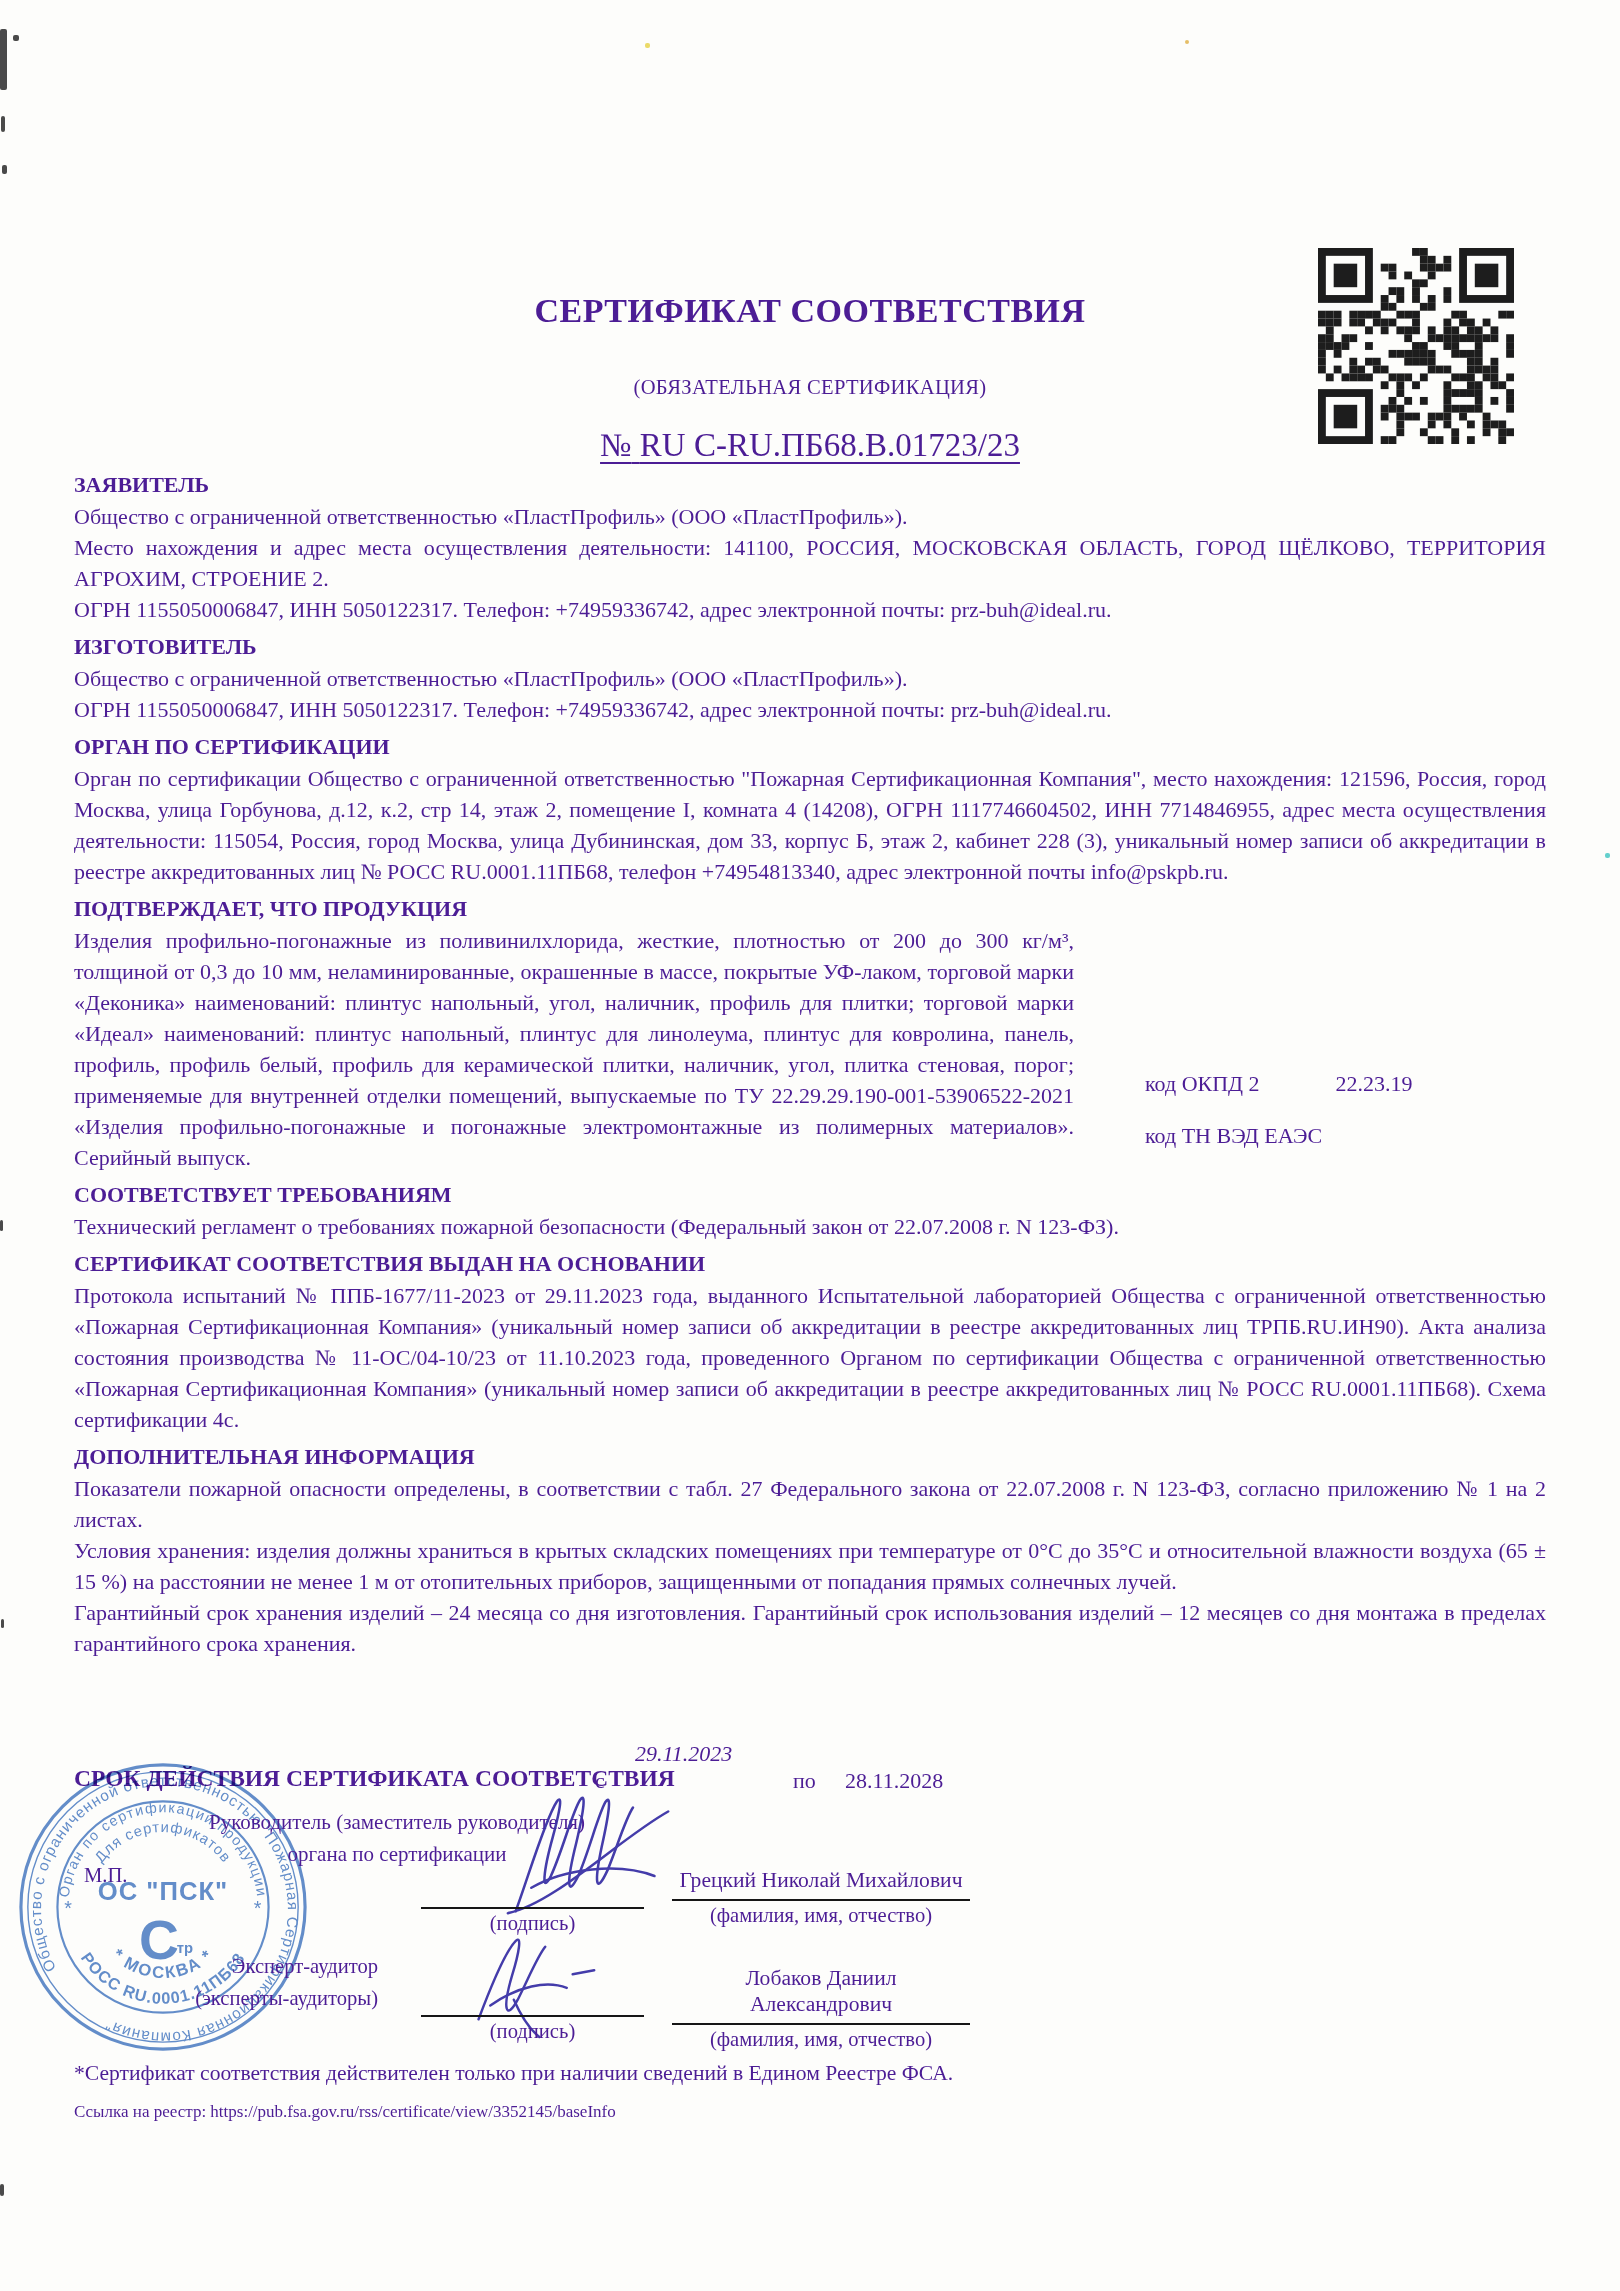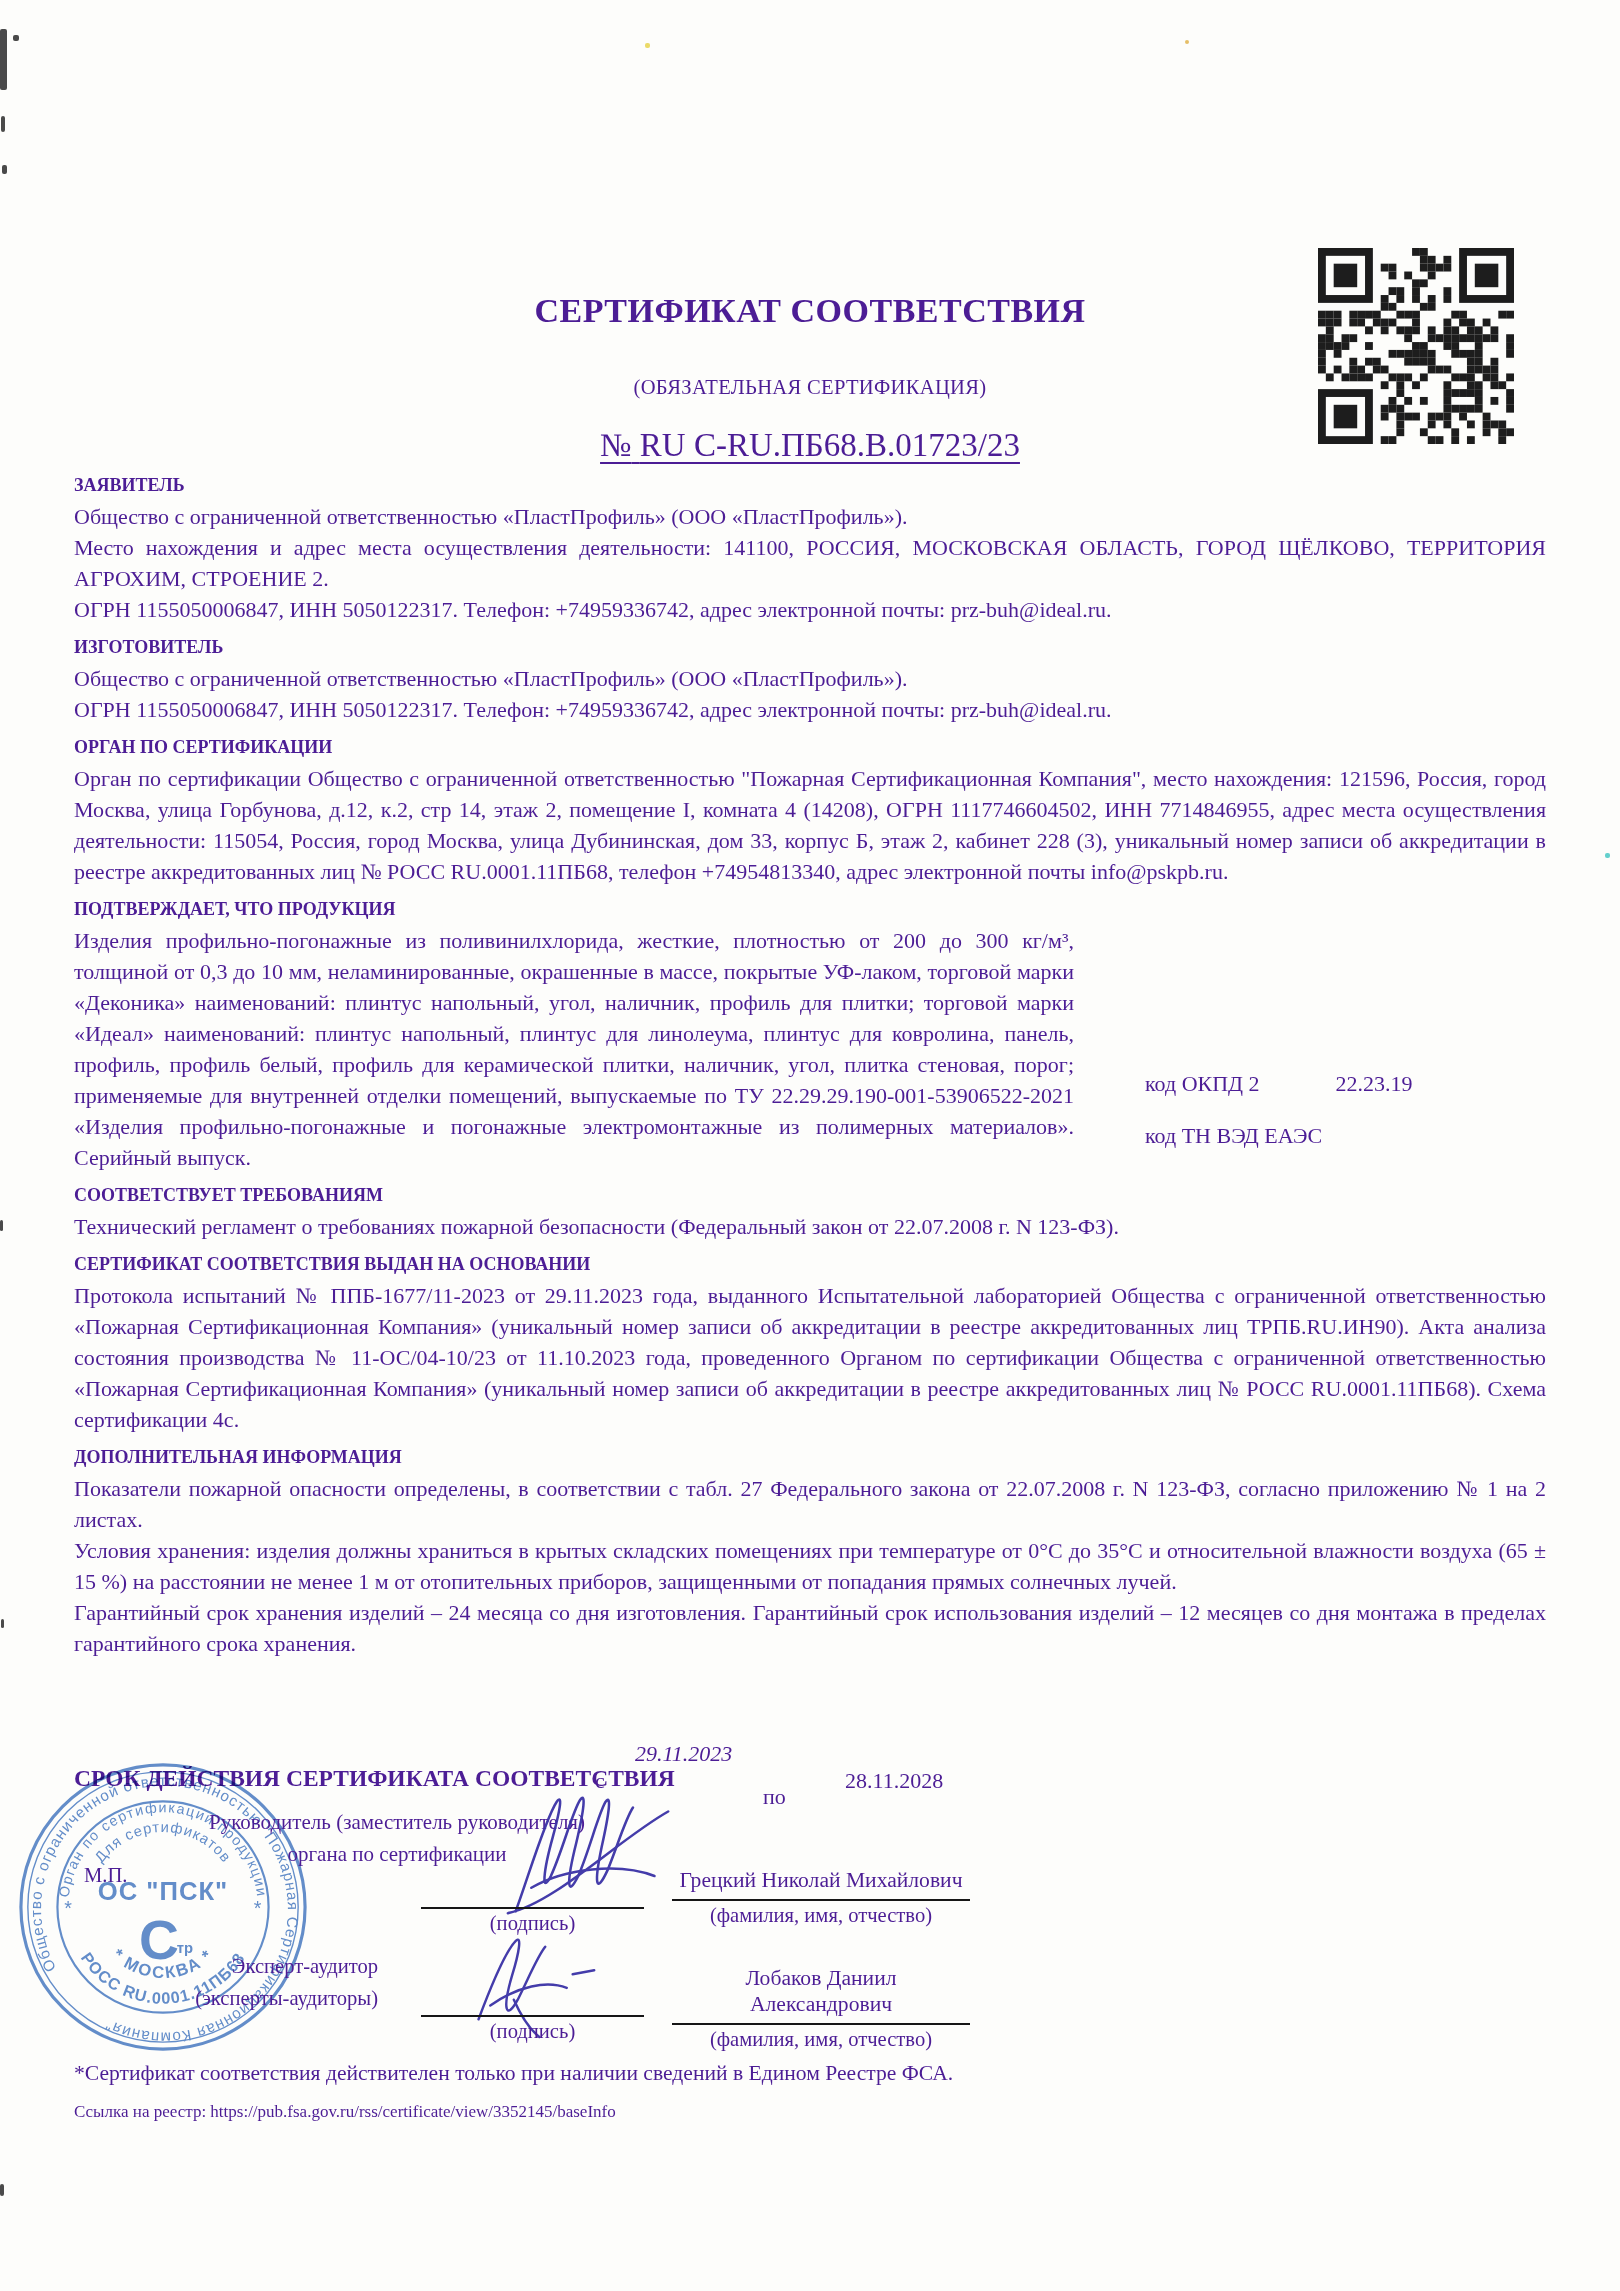--- a/index.html
+++ b/index.html
@@ -12,33 +12,33 @@
   
   .head { text-align:center; padding-top:290px; }
   .head h1 { margin:0; font-size:34px; line-height:41px; font-weight:bold; letter-spacing:0.5px; }
   .subtitle { margin-top:41px; font-size:20.6px; letter-spacing:0.3px; }
   .cert-number { margin-top:27.4px; font-size:33px; font-weight:normal; }
   .cert-number .u { text-decoration:underline; text-underline-offset:5.9px; text-decoration-thickness:2px; }
   
   .qr { position:absolute; left:1318px; top:248px; width:196px; height:196px; }
   
   .content { padding:0 74px; margin-top:7.8px; }
-  .content h2 { margin:5.9px 0 0 0; font-size:18px; line-height:32px; font-weight:bold; }
+  .content h2 { margin:5.9px 0 0 0; font-size:22px; line-height:32px; font-weight:bold; }
   .content p { margin:0; text-align:justify; }
   .prod-flex { display:flex; align-items:flex-end; }
   .product-text { width:1000px; flex:none; }
   .codes { margin-left:71px; margin-top:55px; }
   .code-row { display:flex; white-space:nowrap; margin-bottom:21.6px; }
   .code-value { margin-left:76px; }
   
   .abs { position:absolute; }
   .validity-heading { left:74px; top:1763px; font-size:23.5px; font-weight:bold; }
   .v-from-label  { left:595px; top:1765px; }
   .v-from-date   { left:635px; top:1738px;font-style:italic; }
-  .v-to-label    { left:763px; top:1765px;margin-top:16px; }
+  .v-to-label    { left:793px; top:1765px; }
   .v-to-date     { left:845px; top:1765px; }
   .stamp { left:14.7px; top:1759px; width:296px; height:296px; opacity:.88; mix-blend-mode:multiply; }
   .role-head { left:201px; top:1806px; width:392px; text-align:center; font-size:21px; line-height:32px; }
   .mp { left:84px; top:1860px; font-size:20.6px; }
   .role-expert { left:167px; top:1950px; width:211px; text-align:right; font-size:20.6px; line-height:32px; }
   .sig-line { width:223px; border-top:2.5px solid #161616; }
   .sig-line-1 { left:421px; top:1907px; }
   .sig-line-2 { left:421px; top:2015px; }
   .sig-caption { width:223px; text-align:center; font-size:20.6px; line-height:23.5px; }
   .sig-caption-1 { left:421px; top:1912px; }

